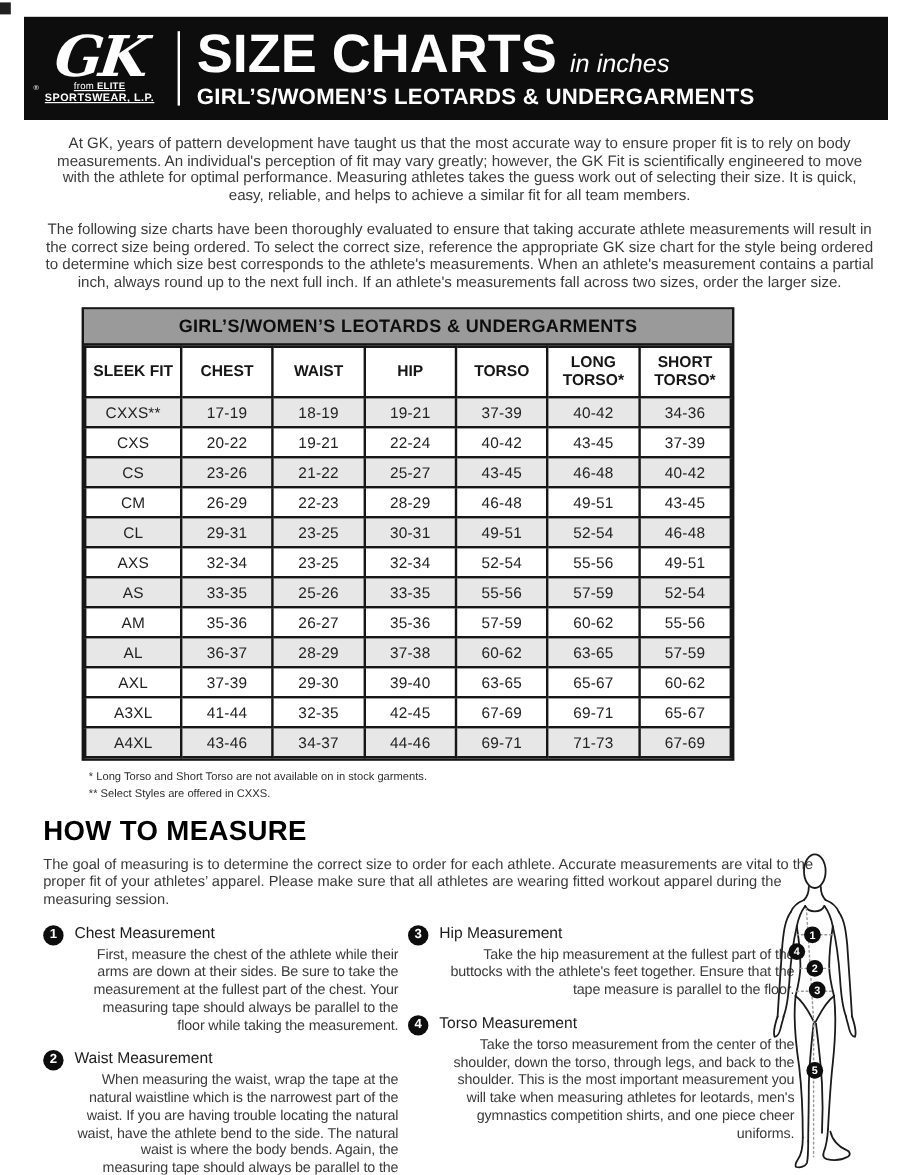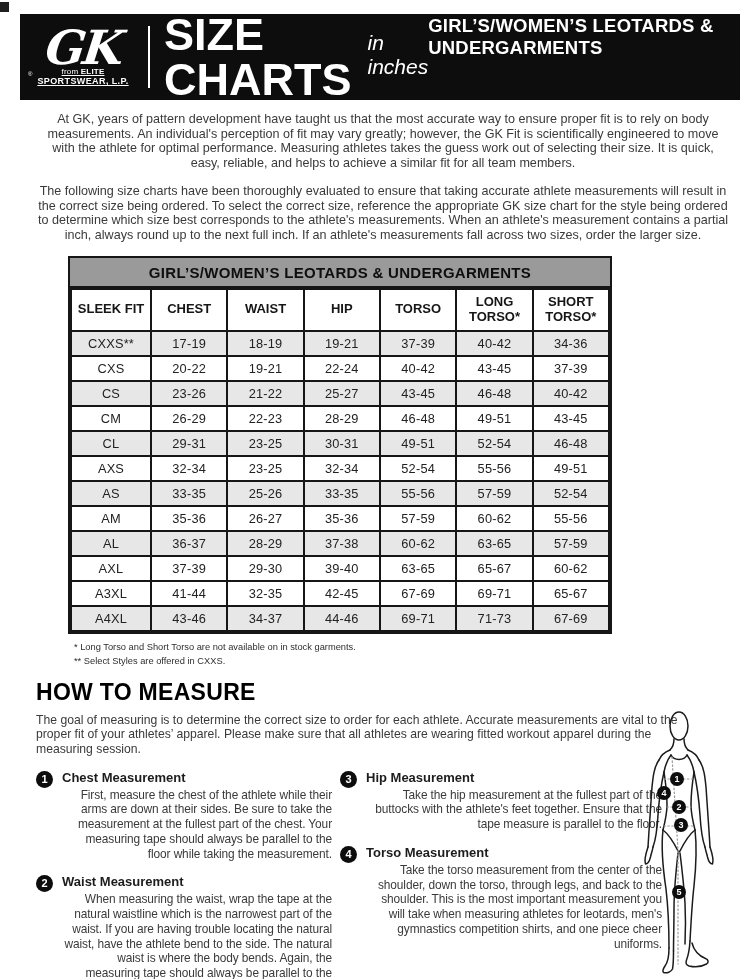--- a/index.html
+++ b/index.html
@@ -15,21 +15,21 @@
   .header{position:absolute;left:20px;top:14px;width:720px;height:86px;background:var(--header-bg);
           display:flex;align-items:center;}
   .logo{width:126px;display:flex;flex-direction:column;align-items:center;color:#fff;flex:0 0 126px;position:relative;}
   .logo-gk{font-family:"DejaVu Serif", serif;font-style:italic;font-weight:bold;font-size:47px;
            line-height:42px;transform:skewX(-7deg);letter-spacing:-3px;}
   .logo-reg{position:absolute;left:8px;top:44px;font-size:6px;color:#fff;}
   .logo-sub{font-size:8px;line-height:1.2;text-align:center;letter-spacing:.2px;margin-top:-2px;text-decoration:underline;}
   .logo-sub b{font-size:8px;}
   .logo-sub .line2{font-size:9px;font-weight:bold;letter-spacing:.4px;}
   .divider{width:2px;height:62px;background:#fff;margin:0 14px 0 2px;flex:0 0 2px;}
-  .title-block{display:flex;flex-direction:row;justify-content:flex-end;}
+  .title-block{display:flex;flex-direction:column;justify-content:flex-end;}
   .title-row{display:flex;align-items:baseline;color:#fff;}
   .main-title{font-size:45px;font-weight:800;line-height:1;letter-spacing:0;}
   .title-suffix{font-style:italic;font-size:21px;margin-left:11px;font-weight:400;}
   .subtitle{color:#fff;font-size:18.5px;font-weight:bold;letter-spacing:.2px;margin-top:3px;}
 
   
   .intro{margin:12px 0 0 36px;width:694px;font-size:12.6px;line-height:1.17;}
   .intro p{margin:0 0 13px 0;text-align:center;}
 
   
@@ -47,21 +47,21 @@
 
   
   .htm-heading{margin:10px 0 0 36px;font-size:23px;font-weight:800;letter-spacing:.3px;color:#000000;}
   .htm-intro{margin:7px 0 0 36px;width:652px;font-size:12.2px;line-height:1.2;}
   .measure-cols{display:flex;margin:13px 0 0 36px;}
   .col-left{width:296px;flex:0 0 296px;}
   .col-right{width:322px;flex:0 0 322px;margin-left:8px;}
   .measure-item{display:flex;margin-bottom:13px;}
   .num-circle{flex:0 0 17px;width:17px;height:17px;border-radius:50%;background:#0d0d0d;color:#fff;
               font-size:11px;font-weight:bold;text-align:center;line-height:17px;margin:1px 9px 0 0;}
-  .mi-title{font-size:13px;font-weight:bold;color:#1c1c1c;margin-bottom:3px;}
+  .mi-title{font-size:13px;font-weight:normal;color:#1c1c1c;margin-bottom:3px;}
   .mi-text{font-size:11.9px;line-height:1.24;letter-spacing:-0.1px;text-align:right;}
 
   
   .figure{position:absolute;right:1px;bottom:0;width:111px;height:278px;}
   .figure path, .figure ellipse{fill:none;stroke:#1b1b1b;stroke-width:1.5;stroke-linecap:round;stroke-linejoin:round;}
   .figure .dotted{stroke:#9a9a9a;stroke-width:1.2;stroke-dasharray:1.5 2.4;}
   .figure circle{fill:#0d0d0d;stroke:none;}
   .figure text{fill:#fff;font-family:"Liberation Sans",sans-serif;font-size:9px;font-weight:bold;text-anchor:middle;}
 </style>
 </head>

